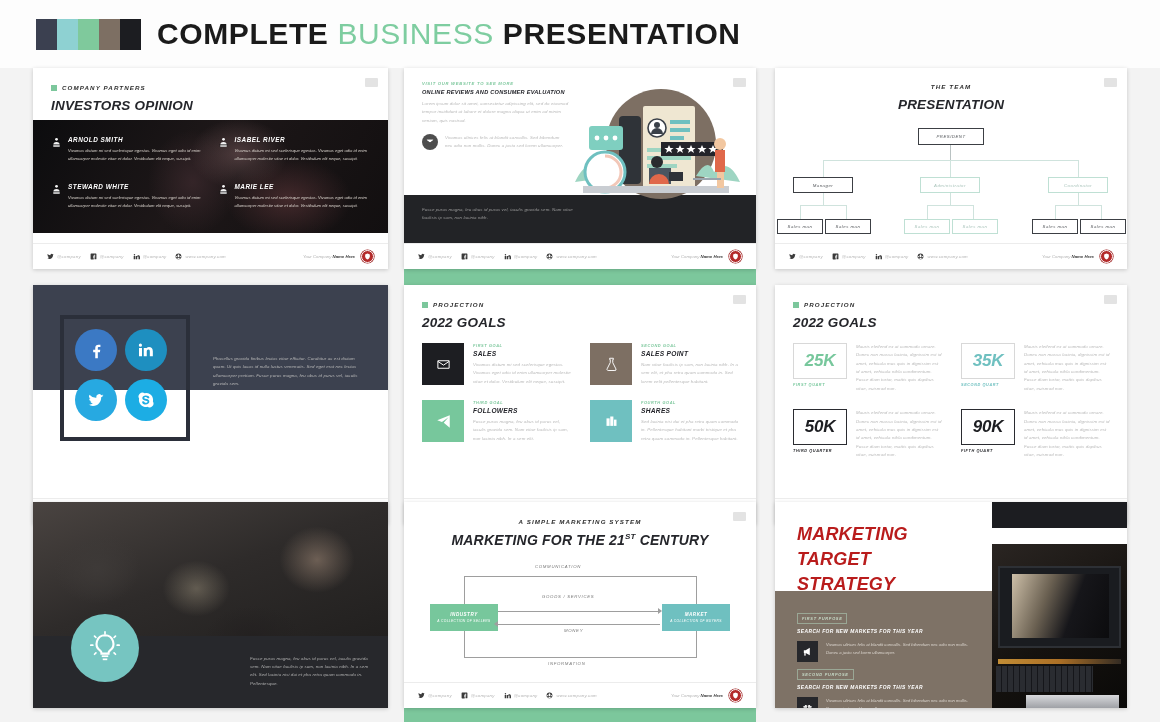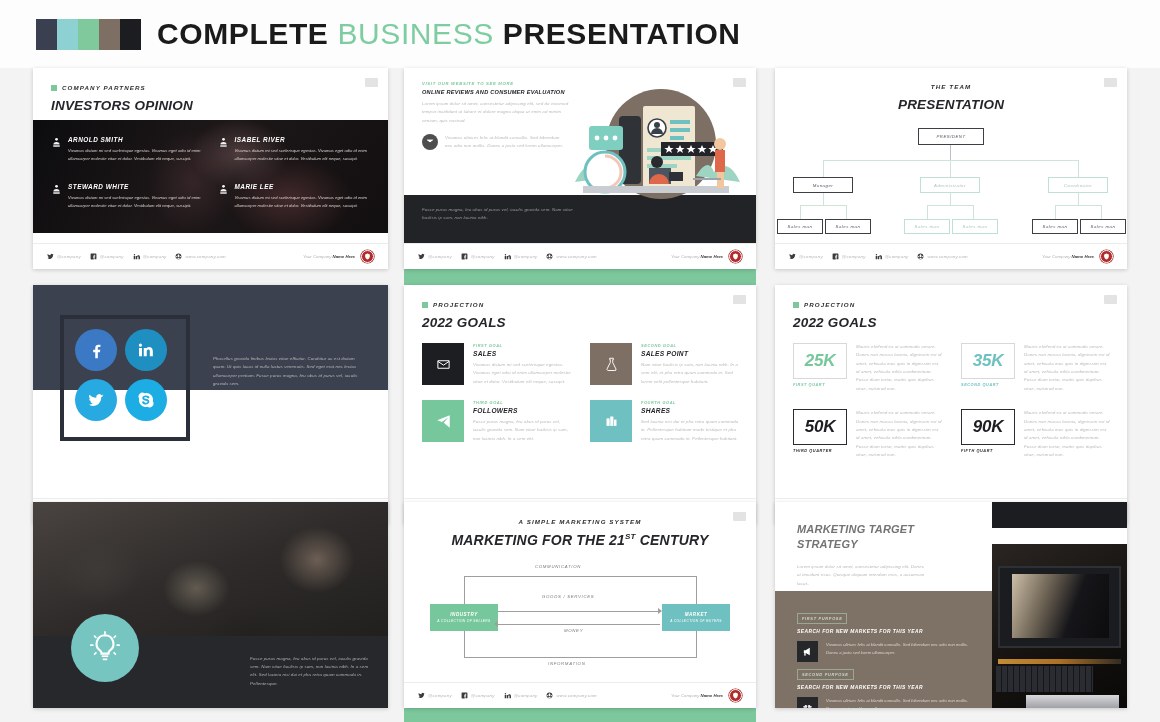--- a/index.html
+++ b/index.html
@@ -160,21 +160,21 @@
           align-items:center; justify-content:center; color: #fff; }
   .dbox .t { font-size: 4.6px; font-weight: 700; letter-spacing: .5px; }
   .dbox .s { font-size: 3.3px; letter-spacing: .35px; margin-top: 2px; }
   .dl { position: absolute; background: #9e9e9e; }
   .dlabel { position: absolute; font-size: 4.3px; color: #7a7a7a; letter-spacing: .7px; }
   .arrow { position: absolute; width: 0; height: 0; }
 
   
   .s9wtop { position: absolute; left: 0; top: 0; width: 217px; height: 89px; background: #fff; }
   .s9head { position: absolute; left: 22px; top: 20px; width: 180px; }
-  .s9head h3 { font-size: 11px; font-weight: 700; color: #737373; line-height: 1.4; letter-spacing: .2px; }
+  .s9head h3 { font-size: 18px; font-weight: 700; color: #b91c1c; line-height: 1.4; letter-spacing: .2px; }
   .s9head p { margin-top: 10px; width: 130px; }
   .s9brown { position: absolute; left: 0; top: 89px; width: 217px; bottom: 0; background: #7e7266; }
   .s9blk { position: absolute; left: 217px; top: 0; right: 0; height: 26px; background: #1c1d21; }
   .s9img { position: absolute; left: 217px; top: 42px; right: 0; bottom: 0; overflow: hidden;
            background: linear-gradient(150deg,#2a2522 0%,#15120f 55%,#0a0908 100%); }
   .s9monitor { position: absolute; left: 6px; top: 22px; right: 6px; height: 82px;
                background: #1a1c20; border: 2px solid #2d3035; }
   .s9screen { position: absolute; left: 12px; top: 6px; right: 10px; bottom: 8px;
               background: linear-gradient(110deg,#cdbfa8 0%,#6b6152 35%,#16161a 62%,#0c0c0e 100%); }
   .s9kbd { position: absolute; left: 4px; bottom: 16px; right: 34px; height: 26px;

